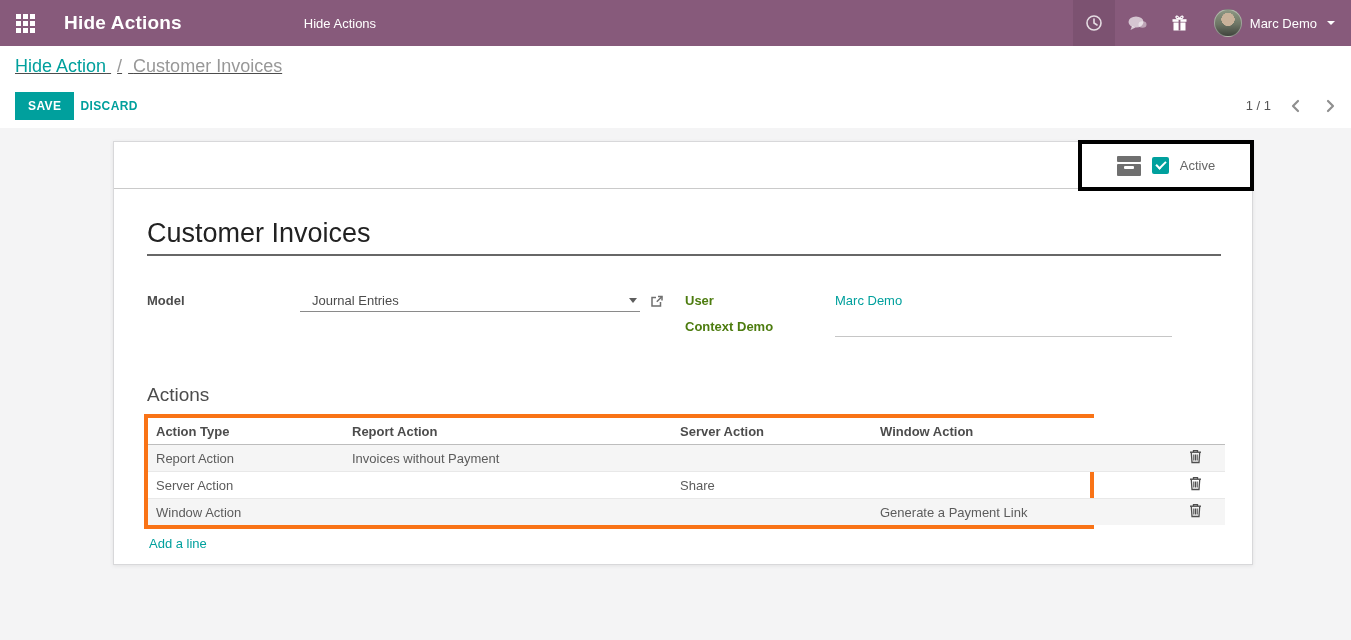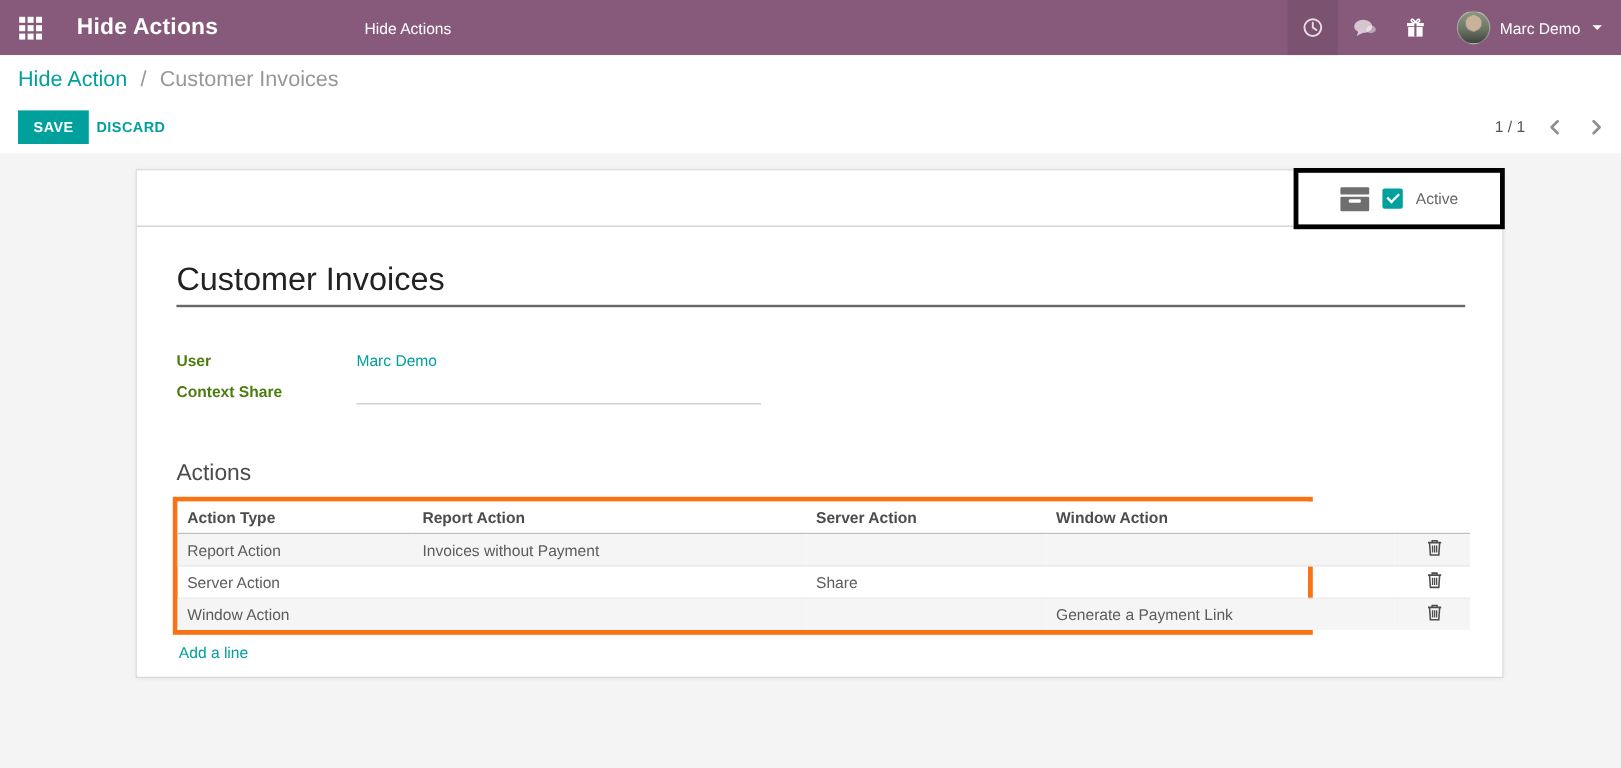--- a/index.html
+++ b/index.html
@@ -32,21 +32,21 @@
     background:
       radial-gradient(circle at 50% 36%, #c9b29a 0 31%, rgba(0,0,0,0) 32%),
       linear-gradient(180deg, #8d9883 0%, #6d7565 55%, #3f443c 100%);
     border:1px solid rgba(255,255,255,.35);
   }
   .user-name { font-size:13px; }
   .caret-down-w { width:0; height:0; border-left:4px solid transparent; border-right:4px solid transparent; border-top:4px solid #fff; margin-left:2px; }
 
   
   .control-panel { position:absolute; top:46px; left:0; width:1351px; height:82px; background:#fff; }
-  .breadcrumb { position:absolute; left:15px; top:10px; font-size:18px; }
+  .breadcrumb { position:absolute; left:15px; top:10px; font-size:18px;text-decoration:underline; }
   .breadcrumb .bc-parent { color:#00a09d; cursor:pointer; }
   .breadcrumb .bc-sep { color:#999; margin:0 6px; }
   .breadcrumb .bc-current { color:#989898; }
   .btn-row { position:absolute; left:15px; top:46px; display:flex; align-items:center; }
   .btn-save {
     background:#00a09d; color:#fff; border:none; font-size:12px; font-weight:bold;
     padding:7px 13px; letter-spacing:.4px; cursor:pointer; font-family:inherit;
   }
   .btn-discard {
     background:transparent; color:#00a09d; border:none; font-size:12px; font-weight:bold;
@@ -222,27 +222,45 @@
       <span class="active-label">Active</span>
     </div>
   </div>
 
   <div class="sheet">
     <div class="sheet-title">
       <h1>Customer Invoices</h1>
     </div>
 
     <div class="fields">
+      <div class="field-col-left">
+        <div class="field-row">
+          <span class="field-label">Model</span>
+          <div class="m2o-wrap">
+            <div class="m2o-field">
+              <span class="m2o-text">Journal Entries</span>
+              <span class="caret-down-g"></span>
+            </div>
+            <span class="ext-link">
+              <svg width="15" height="15" viewBox="0 0 15 15">
+                  <path d="M7 3.5H3v8.5h8.5V8" fill="none" stroke="#6f6f6f" stroke-width="1.5"></path>
+                  <path d="M9 2.5h4v4" fill="none" stroke="#6f6f6f" stroke-width="1.5"></path>
+                  <path d="M13 2.5L7.8 7.7" fill="none" stroke="#6f6f6f" stroke-width="1.5"></path>
+                </svg>
+            </span>
+          </div>
+        </div>
+      </div>
       <div class="field-col-right">
         <div class="field-row">
           <span class="field-label-r">User</span>
           <span class="link-value">Marc Demo</span>
         </div>
         <div class="field-row">
-          <span class="field-label-r">Context Share</span>
+          <span class="field-label-r">Context Demo</span>
           <span class="empty-input"></span>
         </div>
       </div>
     </div>
 
     <div class="actions-title">Actions</div>
 
     <div class="table-annotation">
       <table class="otable">
         <colgroup>

